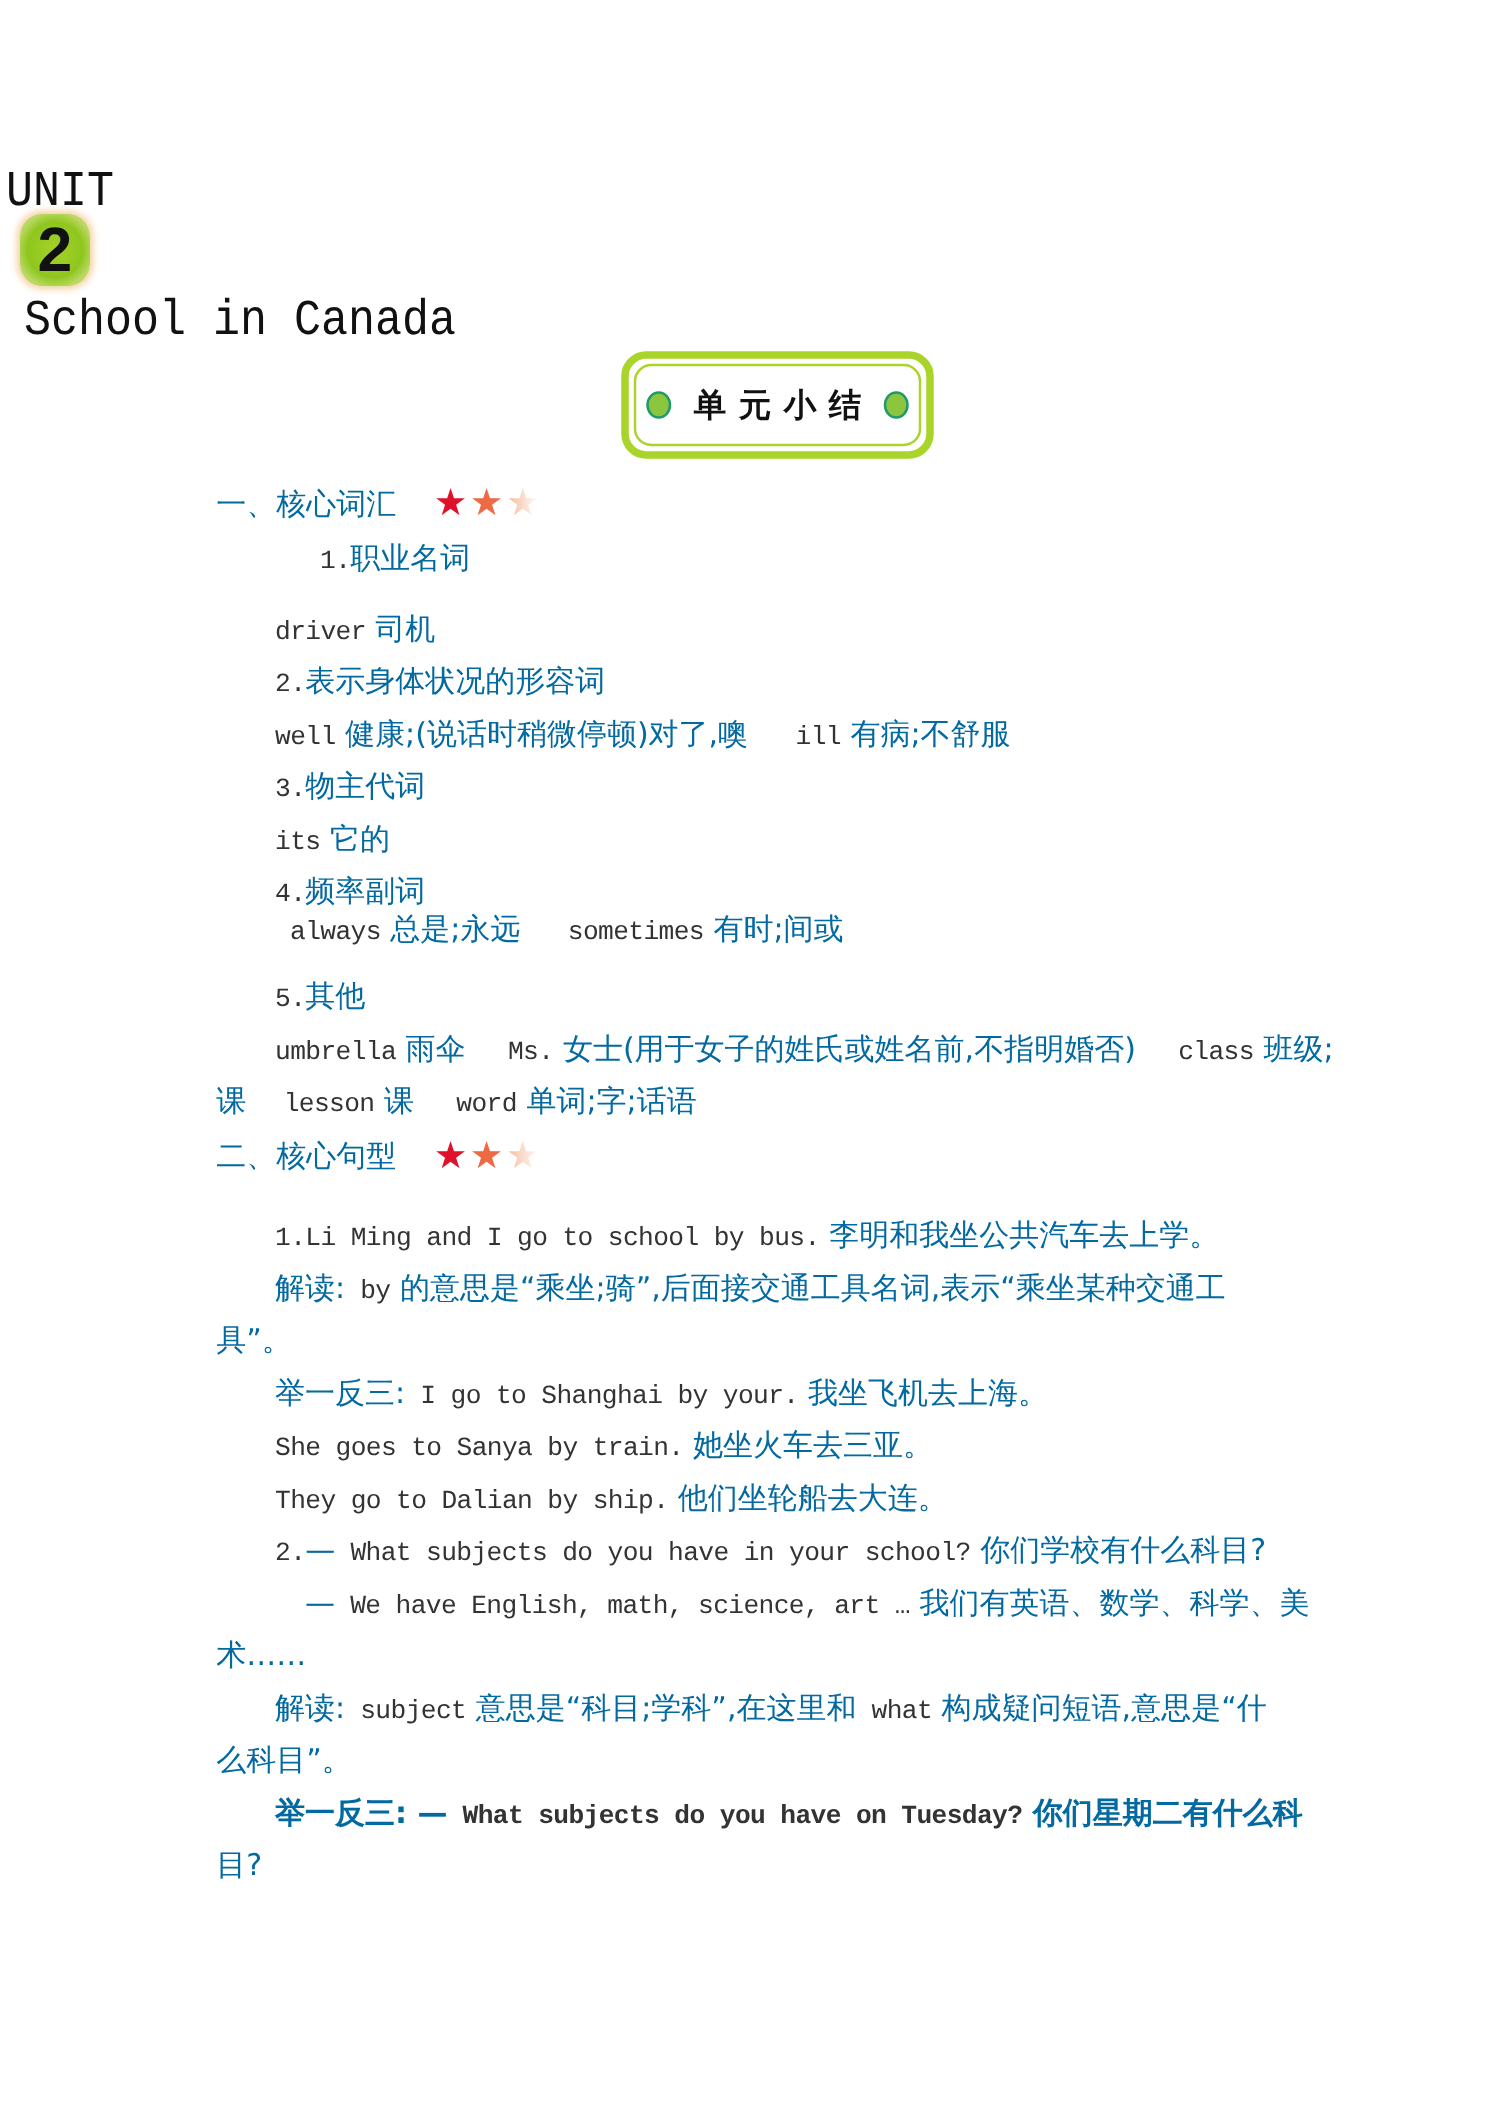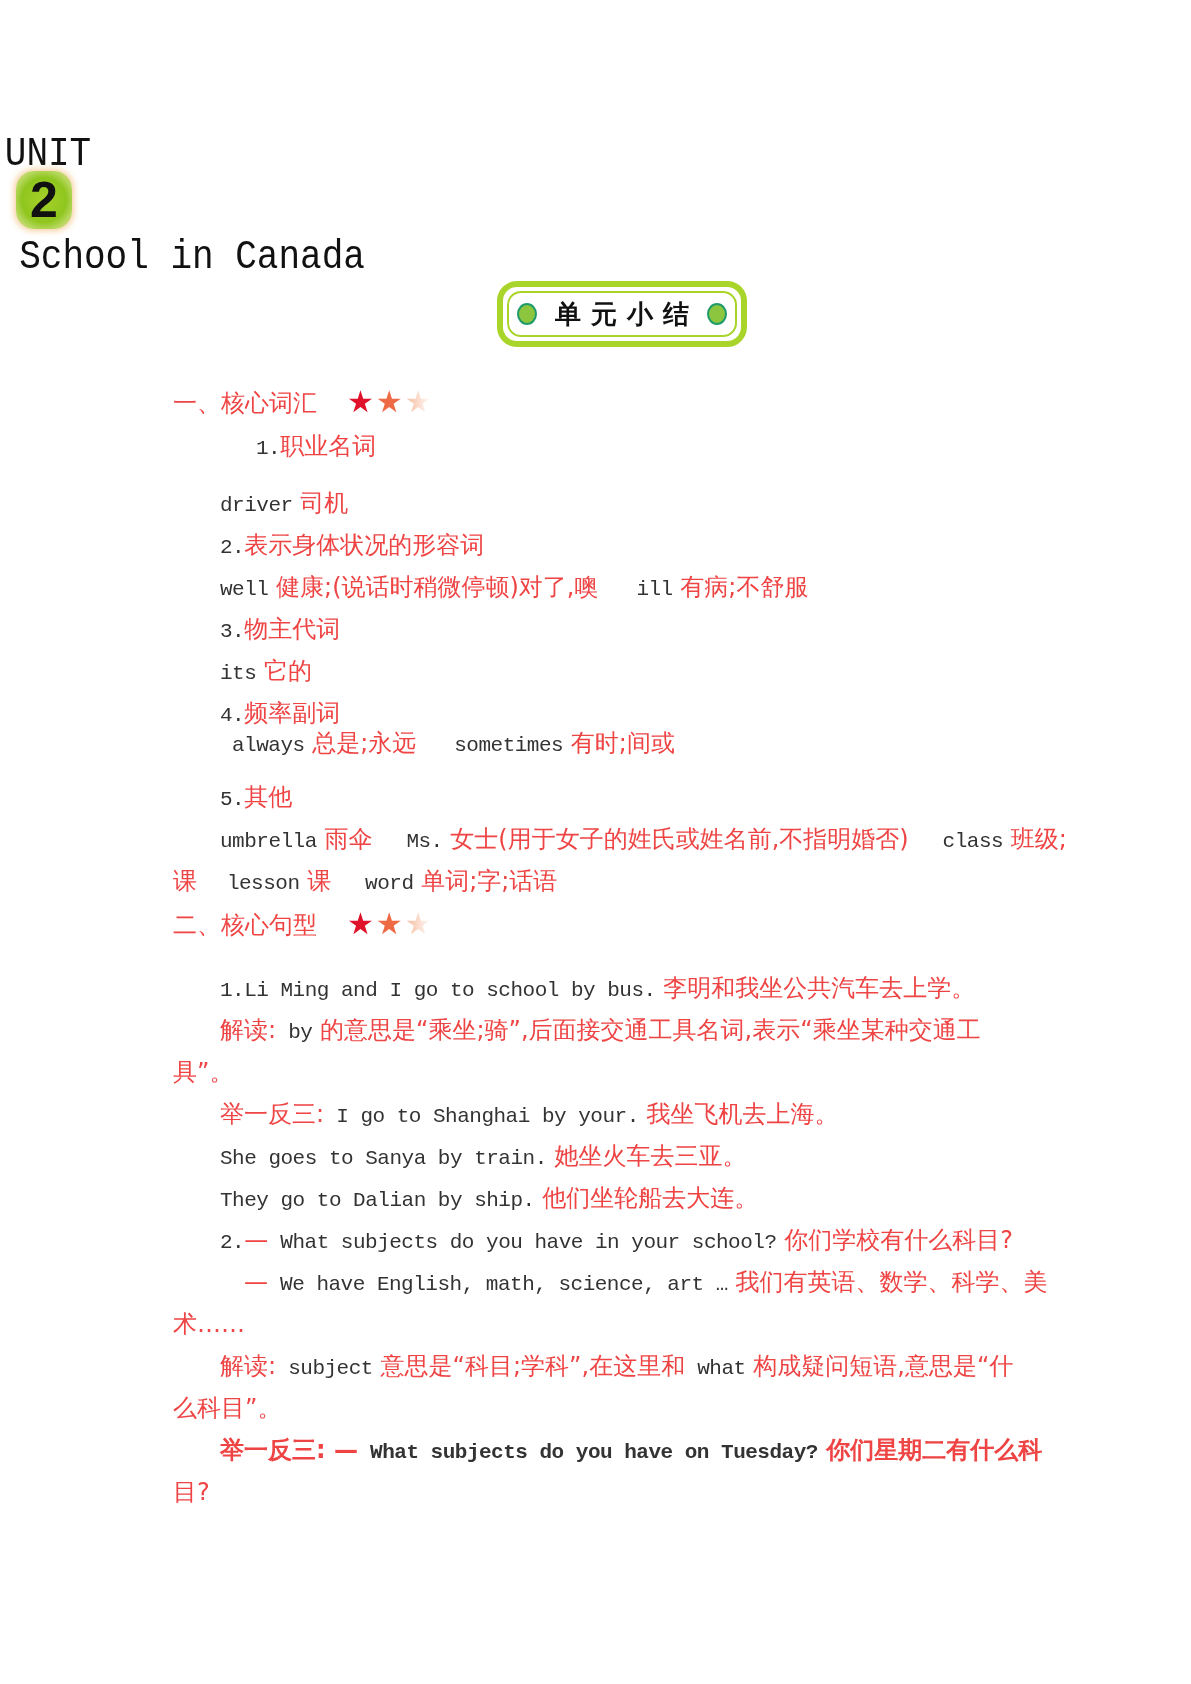--- a/index.html
+++ b/index.html
@@ -7,30 +7,30 @@
          font-family: "DejaVu Sans", "Liberation Sans", sans-serif; color: #111; }
   .title { position: absolute; left: 0; width: 1007px; top: 168px; height: 76px;
            display: flex; justify-content: center; align-items: flex-start; flex-direction: column; }
   .title-word { font-family: "Liberation Mono", "DejaVu Sans Mono", monospace;
                 font-size: 40px; letter-spacing: 0px; color: #111; transform: scaleX(0.9); }
   .unit-badge { width: 56px; height: 66px; margin: 0 28px 0 16px; position: relative;
                 border-radius: 18px; background: radial-gradient(circle at 50% 50%, #a6d22a 0%, #8fc61e 55%, #b8d860 75%, #f3c894 100%);
                 box-shadow: 0 0 6px 2px #f6d0a0; display: flex; align-items: center; justify-content: center;
                 top: -6px; }
   .unit-badge span { font-family: "Liberation Sans", sans-serif; font-weight: bold; font-size: 50px; color: #111; }
-  .banner { position: absolute; left: 497px; top: 281px; width: 250px; height: 66px;
+  .banner { position: absolute; left: 497px; top: 281px; width: 250px; height: 86px;
             border: 6px solid #a9d42a; border-radius: 20px; box-sizing: border-box; background: #fff; }
   .banner-inner { position: absolute; left: 4px; right: 4px; top: 4px; bottom: 4px;
                   border: 2px solid #a9d42a; border-radius: 14px; display: flex; align-items: center; justify-content: space-between; padding: 0 8px; }
   .dot { width: 20px; height: 22px; border-radius: 50%; background: #8cc63f; border: 2px solid #1f9a6b; box-sizing: border-box; }
   .banner-text { font-family: "DejaVu Sans", sans-serif; font-weight: bold; font-size: 26px; letter-spacing: 10px; color: #111; margin-left: 10px; }
   .row { position: absolute; left: 0; height: 42px; line-height: 42px; white-space: nowrap; font-size: 25px; }
   .heading { left: 173px; font-size: 25px; }
   .en { font-family: "Liberation Mono", "DejaVu Sans Mono", monospace; font-size: 21px; color: #333; letter-spacing: -0.5px; }
-  .zh { font-family: "DejaVu Sans", sans-serif; font-size: 24px; color: #ef4444; }
+  .zh { font-family: "DejaVu Sans", sans-serif; font-size: 24px; color: #0369a1; }
   .stars { display: inline-block; vertical-align: middle; margin-left: 22px; }
   .star { display: inline-block; font-size: 30px; line-height: 30px; margin-right: 2px; }
   .s1 { color: #e0112b; }
   .s2 { color: #ee6a45; }
   .s3 { background: linear-gradient(90deg, #f6b89a, #ffffff); -webkit-background-clip: text; background-clip: text; color: transparent; }
   .ind { left: 220px; }
   .flush { left: 173px; }
 </style>
 </head>
 <body>

